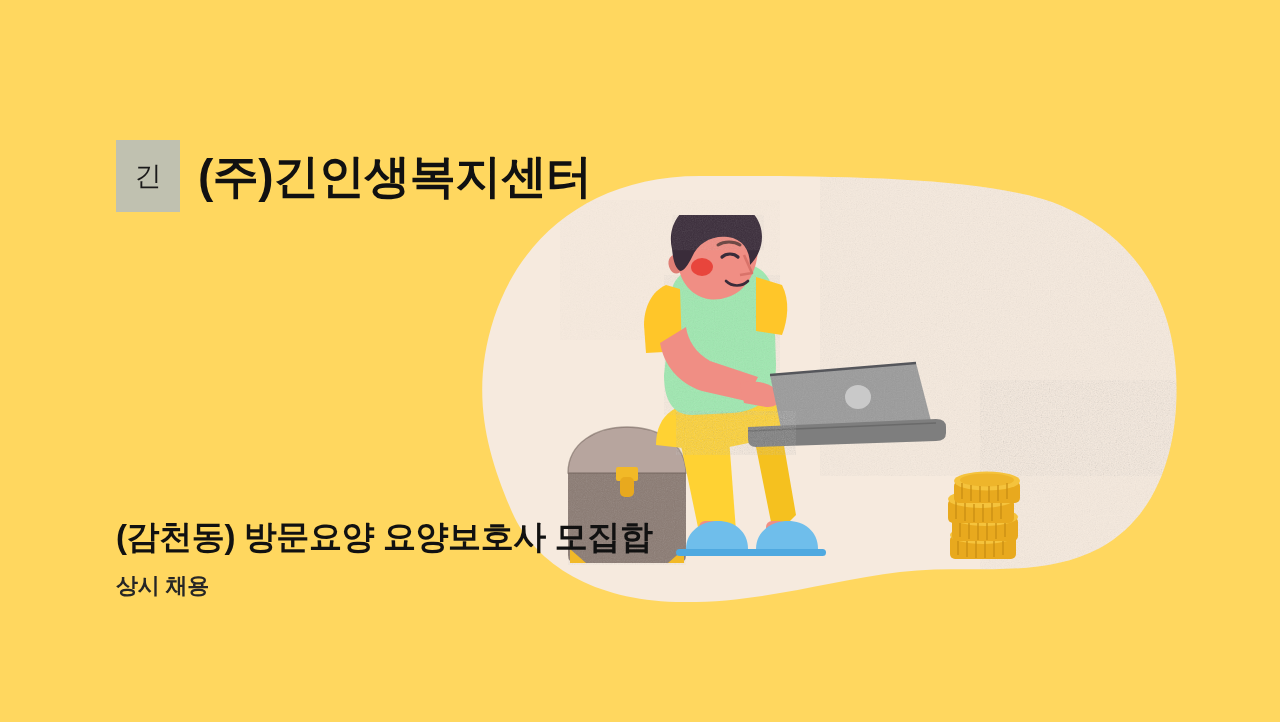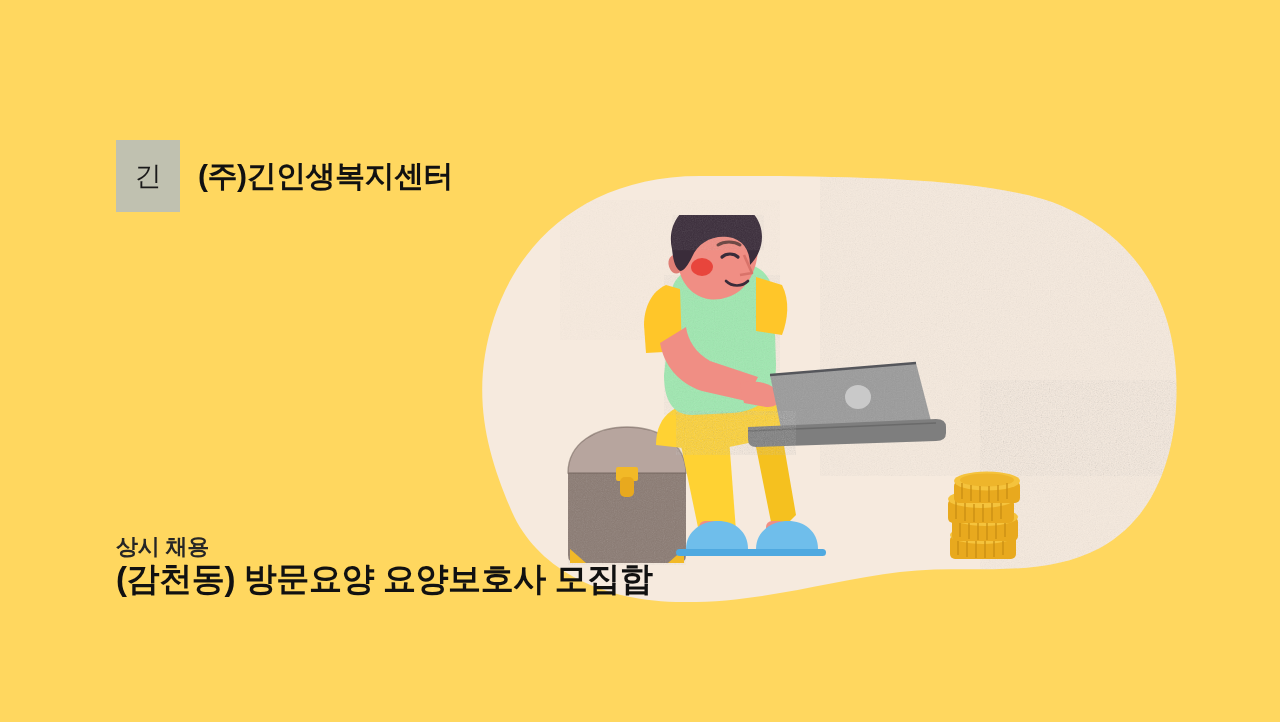--- a/index.html
+++ b/index.html
@@ -65,21 +65,21 @@
 
   #logo-badge-text {
     font-size: 27px;
     font-weight: 400;
     color: #1a1a1a;
     line-height: 1;
     letter-spacing: 0;
   }
 
   #company-name {
-    font-size: 30px;
+    font-size: 46px;
     font-weight: 700;
     color: #111111;
     line-height: 1.05;
     white-space: nowrap;
     letter-spacing: -0.5px;
   }
 
   
   #footer-block {
     position: absolute;
@@ -313,17 +313,17 @@
   </svg>
 
   <div id="header-row">
     <div id="logo-badge">
       <span id="logo-badge-text">긴</span>
     </div>
     <h1 id="company-name">(주)긴인생복지센터</h1>
   </div>
 
   <div id="footer-block">
+    <div id="job-title">(감천동) 방문요양 요양보호사 모집합</div>
     <div id="employment-type">상시 채용</div>
-    <div id="job-title">(감천동) 방문요양 요양보호사 모집합</div>
   </div>
 
 </div>
 
 </body></html>

